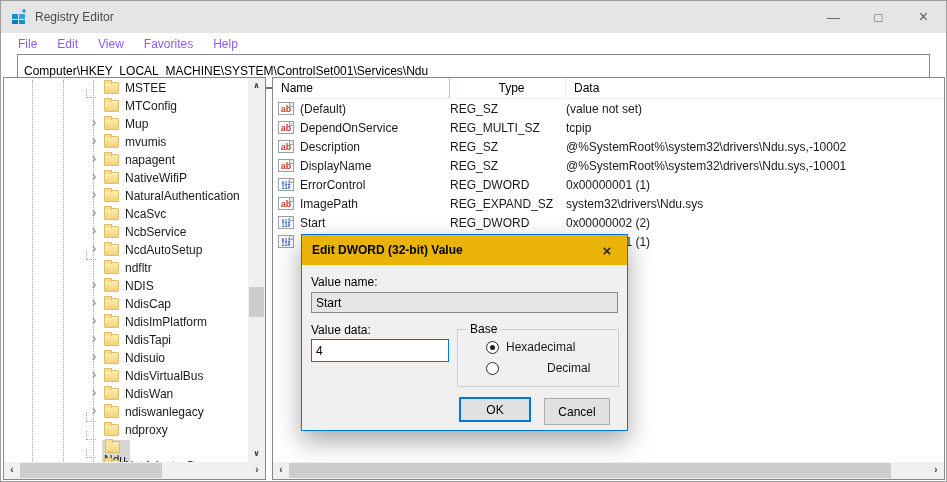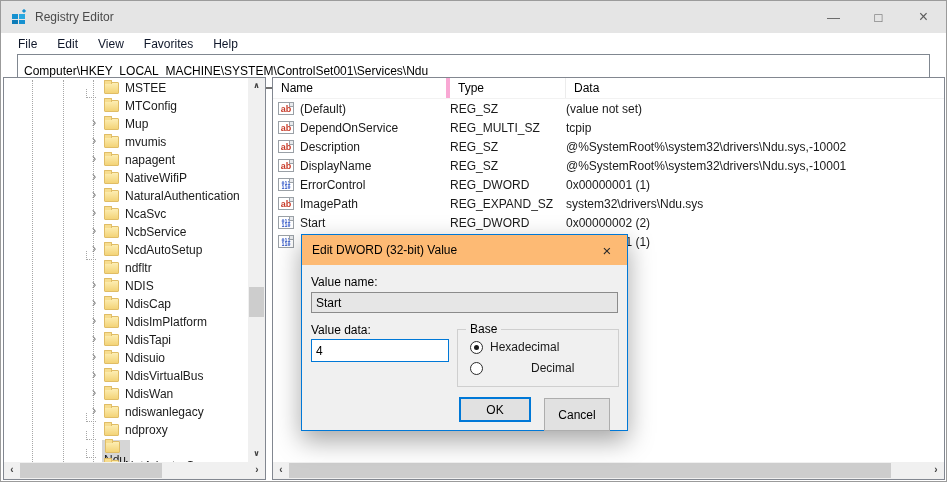--- a/index.html
+++ b/index.html
@@ -10,21 +10,21 @@
 
   
   .titlebar { height:32px; display:flex; align-items:center; background:#e5e5e5; }
   .app-icon { width:16px; height:16px; margin:0 8px 0 10px; flex:0 0 auto; }
   .title-text { color:#4a4a4a; }
   .win-controls { margin-left:auto; display:flex; height:32px; }
   .win-btn { width:45px; height:32px; display:flex; align-items:center; justify-content:center; color:#5c5c5c; font-size:13px; }
 
   
   .menubar { height:21px; display:flex; align-items:center; padding-left:7px; background:#fff; }
-  .menu-item { padding:2px 10px; color:#0f172a; }
+  .menu-item { padding:2px 10px; color:#8b5cf6; }
 
   
   .addressbar { height:35px; margin:0 16px; border:1px solid #808790; border-bottom:2px solid #707070; background:#0369a1; }
   .addressbar input { width:100%; height:100%; border:none; outline:none; font:12px "Liberation Sans",sans-serif; padding:0 6px; color:#000; }
 
   
   .tree-pane { position:absolute; left:2px; top:76px; width:263px; bottom:1px; border:1px solid #828790; background:#fff; overflow:hidden; }
   .list-pane { position:absolute; left:271px; top:76px; right:1px; bottom:1px; border:1px solid #828790; background:#fff; overflow:hidden; }
 
   
@@ -48,54 +48,54 @@
   .hsb { position:absolute; left:0; right:0; bottom:0; height:17px; background:#f0f0f0; }
   .hsb .sb-arrow { position:absolute; top:0; width:16px; height:17px; text-align:center; color:#404040; font-size:10px; font-weight:bold; line-height:16px; }
   .hsb .left { left:0; } .hsb .right { right:0; }
   .hsb .thumb { position:absolute; top:1px; bottom:1px; background:#cdcdcd; }
   .tree-pane .hsb .thumb { left:16px; width:142px; }
   .list-pane .hsb .thumb { left:16px; width:602px; }
 
   
   .list-header { position:absolute; left:0; right:0; top:0; height:21px; display:flex; background:#fff; border-bottom:1px solid #f2f2f2; color:#000; }
   .hcol { padding:3px 0 0 8px; }
-  .hcol.name { width:177px; border-right:4px solid #f9a8d4; padding-left:8px; }
-  .hcol.type { width:116px; border-right:1px solid #ececec; }
+  .hcol.name { width:177px; border-right:1px solid #f9a8d4; padding-left:8px; }
+  .hcol.type { width:116px; border-right:1px solid #ececec;text-align:center; }
   .hcol.data { flex:1; }
   .list-rows { position:absolute; left:0; right:0; top:21px; bottom:17px; overflow:hidden; }
   .lrow { height:19px; display:flex; align-items:center; white-space:nowrap; }
   .c-name { width:177px; display:flex; align-items:center; padding-left:5px; overflow:hidden; }
   .c-type { width:116px; overflow:hidden; }
   .c-data { flex:1; overflow:hidden; }
   .vicon { position:relative; width:16px; height:13px; border:1px solid #9aa0a6; background:#fff; margin-right:6px; flex:0 0 auto; display:flex; align-items:center; justify-content:center; overflow:hidden; }
   .vicon::after { content:""; position:absolute; top:-1px; right:-1px; width:4px; height:4px; background:#e8eaed; border-left:1px solid #9aa0a6; border-bottom:1px solid #9aa0a6; }
   .vicon.ab { color:#c73a28; font-weight:bold; font-size:9px; letter-spacing:0; }
   .vicon.dw { color:#2f54c6; font-weight:bold; font-size:5px; line-height:4px; white-space:pre; font-family:"DejaVu Sans Mono",monospace; }
 
   
   .dialog { position:absolute; left:300px; top:233px; width:327px; height:197px; background:#f0f0f0; border:1px solid #0078d7; box-shadow:0 10px 24px rgba(0,0,0,.35); z-index:10; }
-  .dlg-titlebar { position:relative; height:30px; background:#fdba74; display:flex; align-items:center; padding-left:10px; color:#000; }
+  .dlg-titlebar { position:relative; height:30px; background:#eab308; display:flex; align-items:center; padding-left:10px; color:#000;font-weight:bold; }
   .dlg-close { position:absolute; top:0; right:0; width:40px; height:30px; display:flex; align-items:center; justify-content:center; color:#2b2b2b; font-size:15px; }
   .dlg-body { position:relative; height:166px; }
   .dlg-label { position:absolute; color:#000; }
   .lbl-vname { left:9px; top:10px; }
   .vname-field { position:absolute; left:9px; right:9px; top:27px; height:21px; background:#e6e6e6; border:1px solid #8b8b8b; }
   .vname-field input { width:100%; height:100%; border:none; outline:none; background:transparent; font:12px "Liberation Sans",sans-serif; padding:0 4px; color:#000; }
   .lbl-vdata { left:9px; top:58px; }
   .vdata-field { position:absolute; left:9px; top:74px; width:138px; height:23px; background:#fff; border:1px solid #0078d7; }
   .vdata-field input { width:100%; height:100%; border:none; outline:none; font:12px "Liberation Sans",sans-serif; padding:0 4px; color:#000; }
   .groupbox { position:absolute; left:155px; top:64px; width:162px; height:58px; border:1px solid #cfcfcf; }
   .groupbox-label { position:absolute; top:-8px; left:8px; background:#f0f0f0; padding:0 4px; color:#000; }
-  .radio-row { position:absolute; left:12px; display:flex; align-items:center; }
+  .radio-row { position:absolute; left:28px; display:flex; align-items:center; }
   .radio-row.r1 { top:10px; } .radio-row.r2 { top:31px;gap:41px; }
   .radio { width:13px; height:13px; border:1px solid #2b2b2b; border-radius:50%; margin-right:7px; background:#fff; position:relative; flex:0 0 auto; }
   .radio.checked::after { content:""; position:absolute; left:3px; top:3px; width:5px; height:5px; border-radius:50%; background:#1a1a1a; }
   .dlg-btn { position:absolute; display:flex; align-items:center; justify-content:center; background:#e1e1e1; color:#000; }
   .btn-ok { left:157px; top:132px; width:72px; height:25px; border:2px solid #0078d7; }
-  .btn-cancel { left:242px; top:133px; width:66px; height:33px; border:1px solid #adadad; }
+  .btn-cancel { left:242px; top:133px; width:66px; height:27px; border:1px solid #adadad; }
 </style>
 </head>
 <body>
 
 <div class="window">
 
   <div class="titlebar">
     <svg class="app-icon" viewBox="0 0 16 16">
       <rect x="1" y="5" width="6" height="5" fill="#1691d0"></rect>
       <rect x="8" y="5" width="6" height="5" fill="#29a8e0"></rect>

